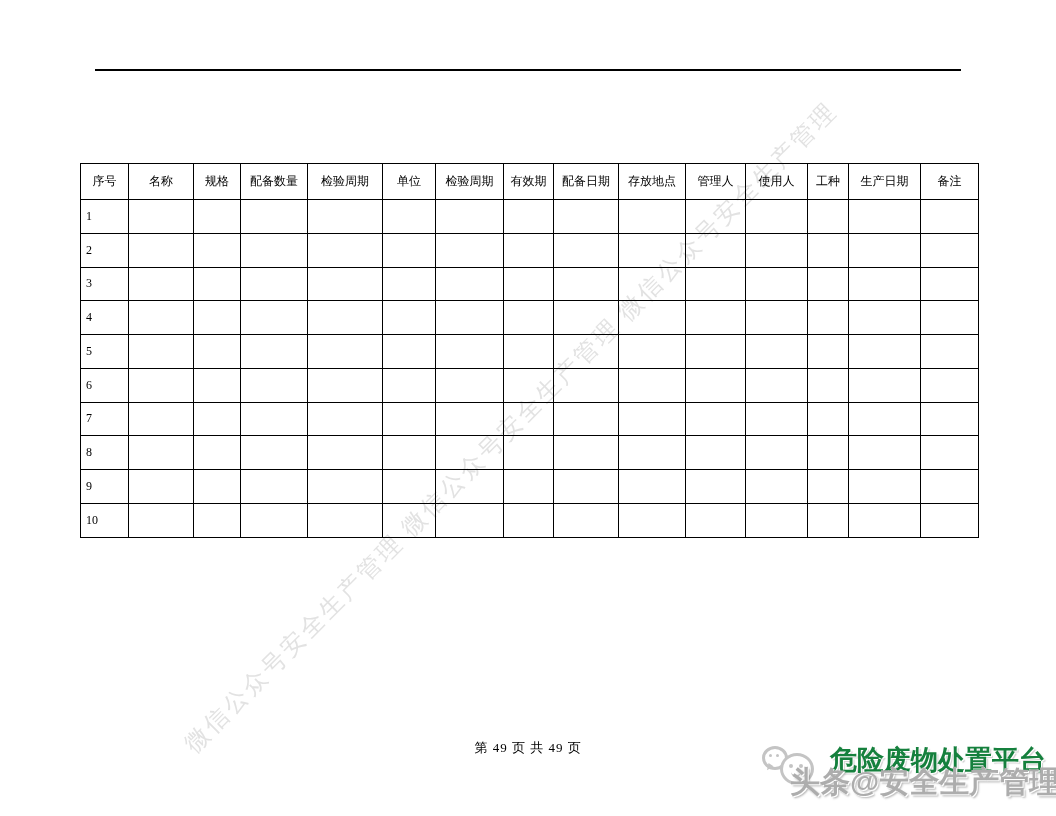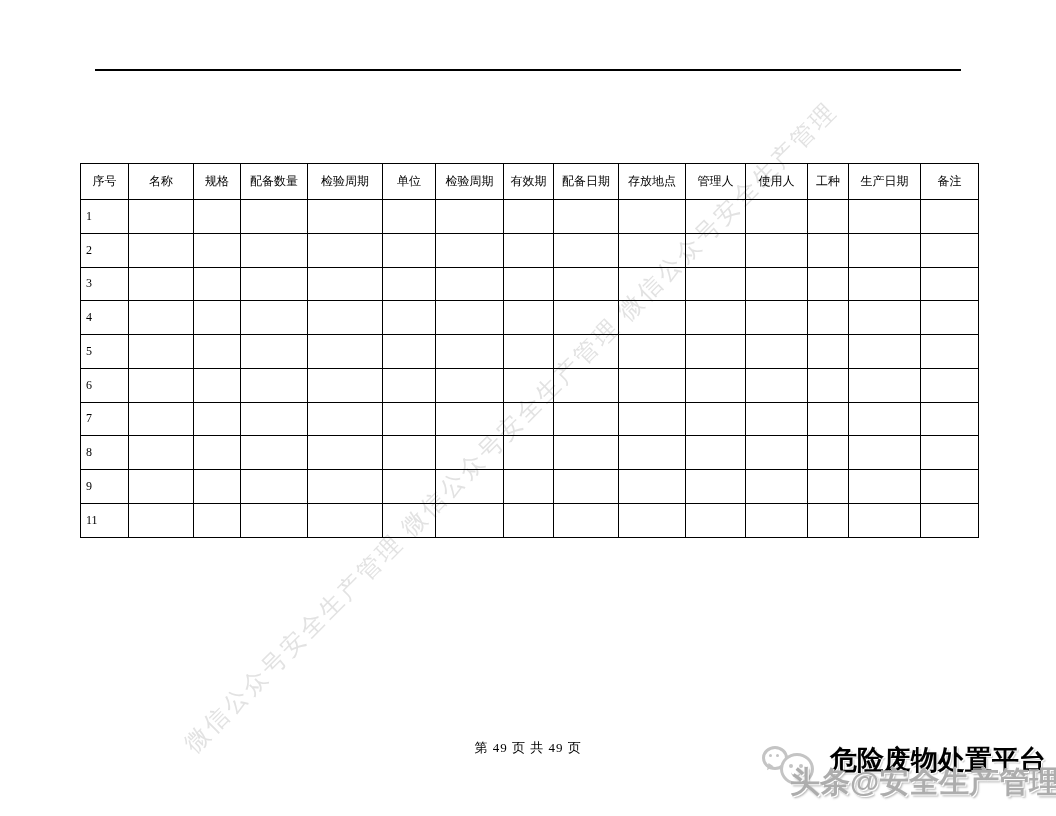--- a/index.html
+++ b/index.html
@@ -358,21 +358,21 @@
           <td></td>
           <td></td>
           <td></td>
           <td></td>
           <td></td>
           <td></td>
           <td></td>
           <td></td>
         </tr>
         <tr>
-          <td>11</td>
+          <td>10</td>
           <td></td>
           <td></td>
           <td></td>
           <td></td>
           <td></td>
           <td></td>
           <td></td>
           <td></td>
           <td></td>
           <td></td>
@@ -392,17 +392,17 @@
         <span class="eye l"></span>
           <span class="eye r"></span>
           <span class="tail"></span>
       </div>
       <div class="bubble" id="bubble-big">
         <span class="eye l"></span>
           <span class="eye r"></span>
           <span class="mouth"></span>
       </div>
     </div>
-    <div id="brand-upper" style="color: #000000;">危险废物处置平台</div>
+    <div id="brand-upper" style="color: #15803d;">危险废物处置平台</div>
     <div id="brand-lower" style="color: rgb(173, 173, 173);">头条@安全生产管理</div>
   </div>
 
 </div>
 
 </body></html>

